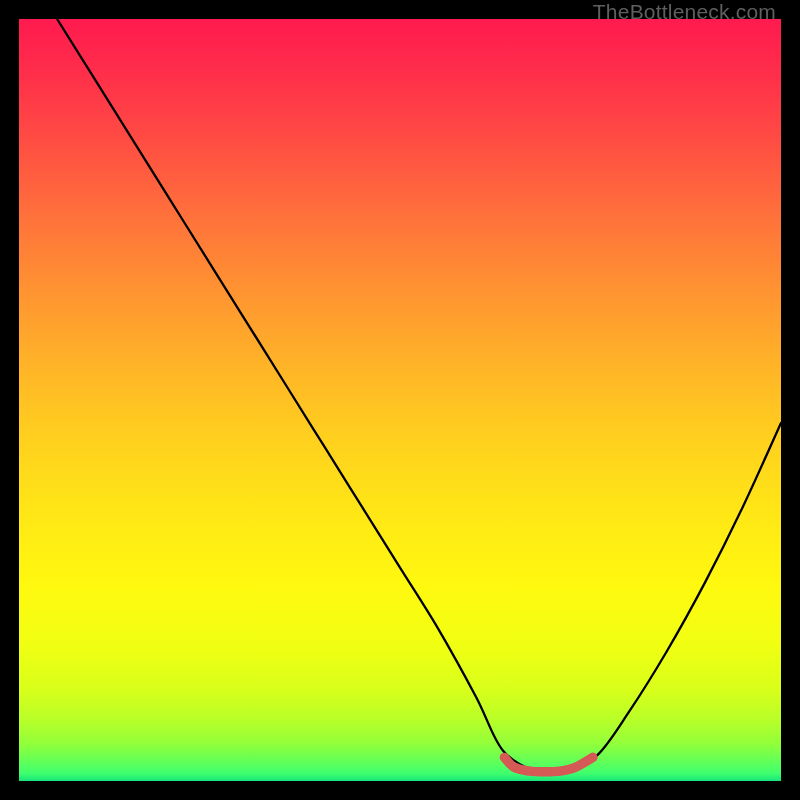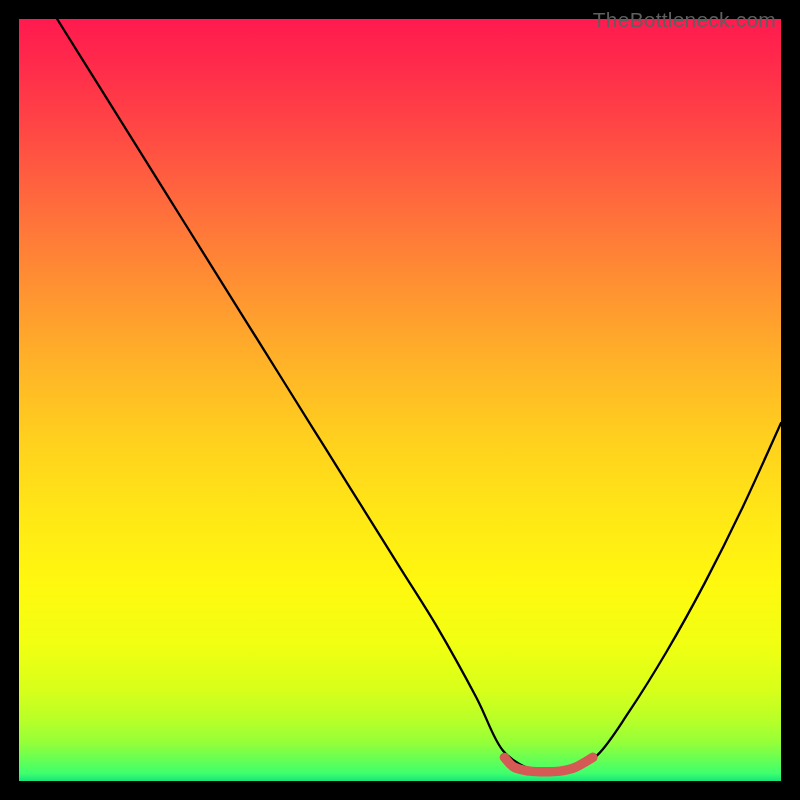--- a/index.html
+++ b/index.html
@@ -19,21 +19,21 @@
   }
   .plot-area {
     position: absolute;
     left: 0;
     top: 0;
     width: 762px;
     height: 762px;
   }
   .watermark {
     position: absolute;
-    top: 8px;
+    top: 0;
     right: 24px;
     font-family: Arial, Helvetica, sans-serif;
     font-size: 21px;
     color: #5f5f5f;
     font-weight: 500;
     letter-spacing: 0.2px;
   }
 </style>
 </head>
 <body>

